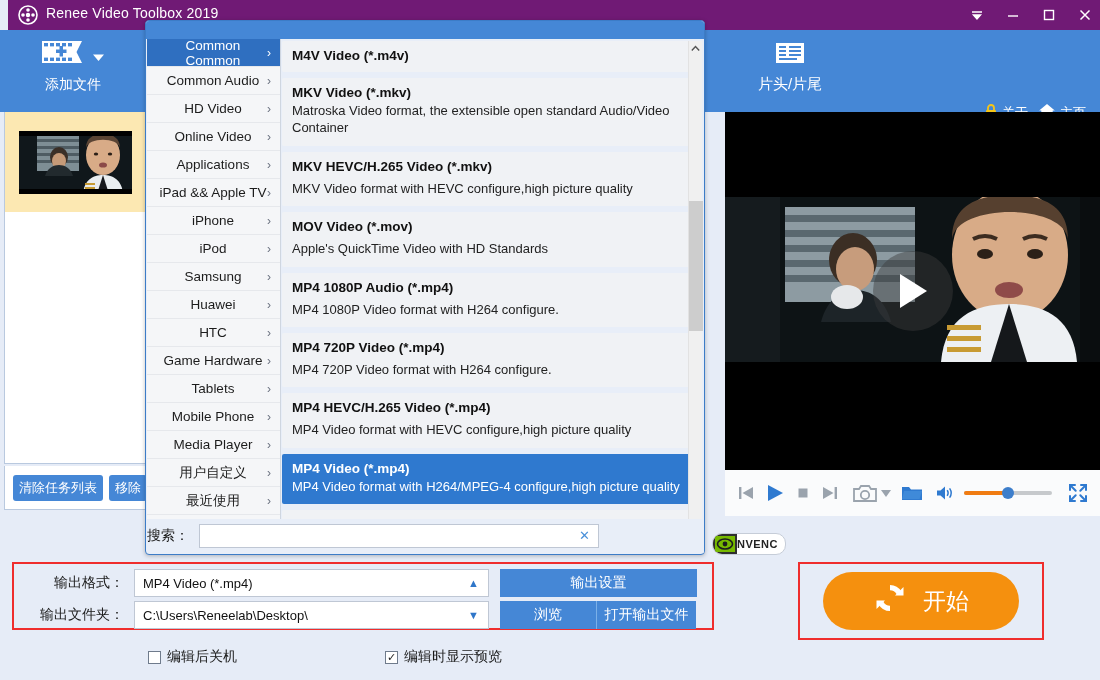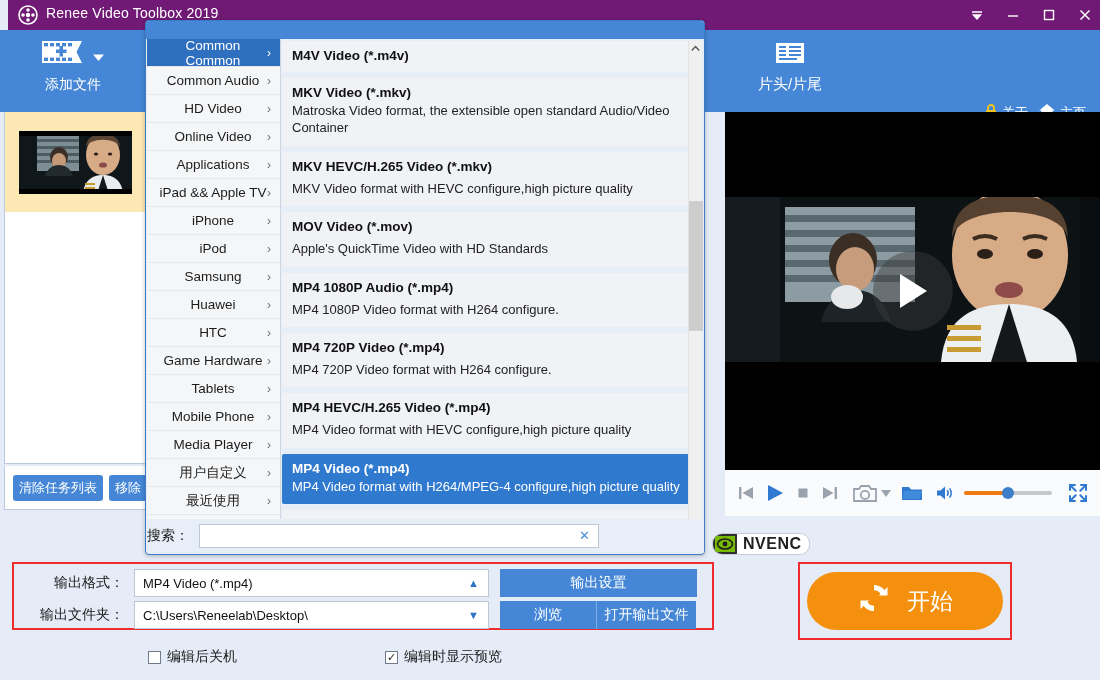--- a/index.html
+++ b/index.html
@@ -73,21 +73,21 @@
   .volbar{ position:relative; width:92px; height:4px; background:#c6c9cc; border-radius:2px; }
   .volbar .fill{ position:absolute; left:0; top:0; height:4px; width:44px; background:#f07c12; border-radius:2px;}
   .volbar .knob{ position:absolute; left:38px; top:-4px; width:12px; height:12px; border-radius:50%; background:#3d7ecb;}
 
   
   .nvenc{
     position:absolute; left:712px; top:533px; display:flex; align-items:center;
     border:1px solid #c6cdd8; border-radius:10px; background:#fff; height:22px; padding-right:7px; overflow:hidden;
   }
   .nv-ico{ width:24px; height:20px; background:#2f2f2f; display:flex; align-items:center; justify-content:center;}
-  .nv-txt{ font-size:16px; font-weight:bold; color:#222; padding-left:6px; letter-spacing:.5px;}
+  .nv-txt{ font-size:11px; font-weight:bold; color:#222; padding-left:0; letter-spacing:.5px;}
 
   
   .outpanel{
     position:absolute; left:12px; top:562px; width:702px; height:68px;
     border:2px solid #ef2d2d; background:#e6ecf7;
   }
   .row{ position:absolute; left:0; height:30px; display:flex; align-items:center; }
   .row .lab{ width:120px; text-align:right; padding-right:10px; font-size:14px; color:#1a1a1a;}
   .combo{
     position:relative; width:355px; height:28px; background:#fff; border:1px solid #bfc7d4;
@@ -100,21 +100,21 @@
   }
   .checkrow{ position:absolute; top:646px; left:0; width:714px; height:22px; display:flex; align-items:center; font-size:14px; color:#1a1a1a;}
   .cbx{
     width:13px; height:13px; border:1px solid #6f7b8c; background:#fff; display:inline-flex;
     align-items:center; justify-content:center; margin-right:6px; cursor:pointer;
     font-size:11px; color:#222; line-height:1;
   }
 
   
   .startwrap{
-    position:absolute; left:798px; top:562px; width:214px; height:78px;
+    position:absolute; left:798px; top:562px; width:246px; height:78px;
     border:2px solid #ef2d2d; display:flex; align-items:center; justify-content:center;
   }
   .startbtn{
     width:196px; height:58px; border-radius:29px; background:#f5900e; color:#fff;
     display:flex; align-items:center; justify-content:center; gap:16px; cursor:pointer;
     font-size:23px; border:none;
   }
 
   
   .popup{

